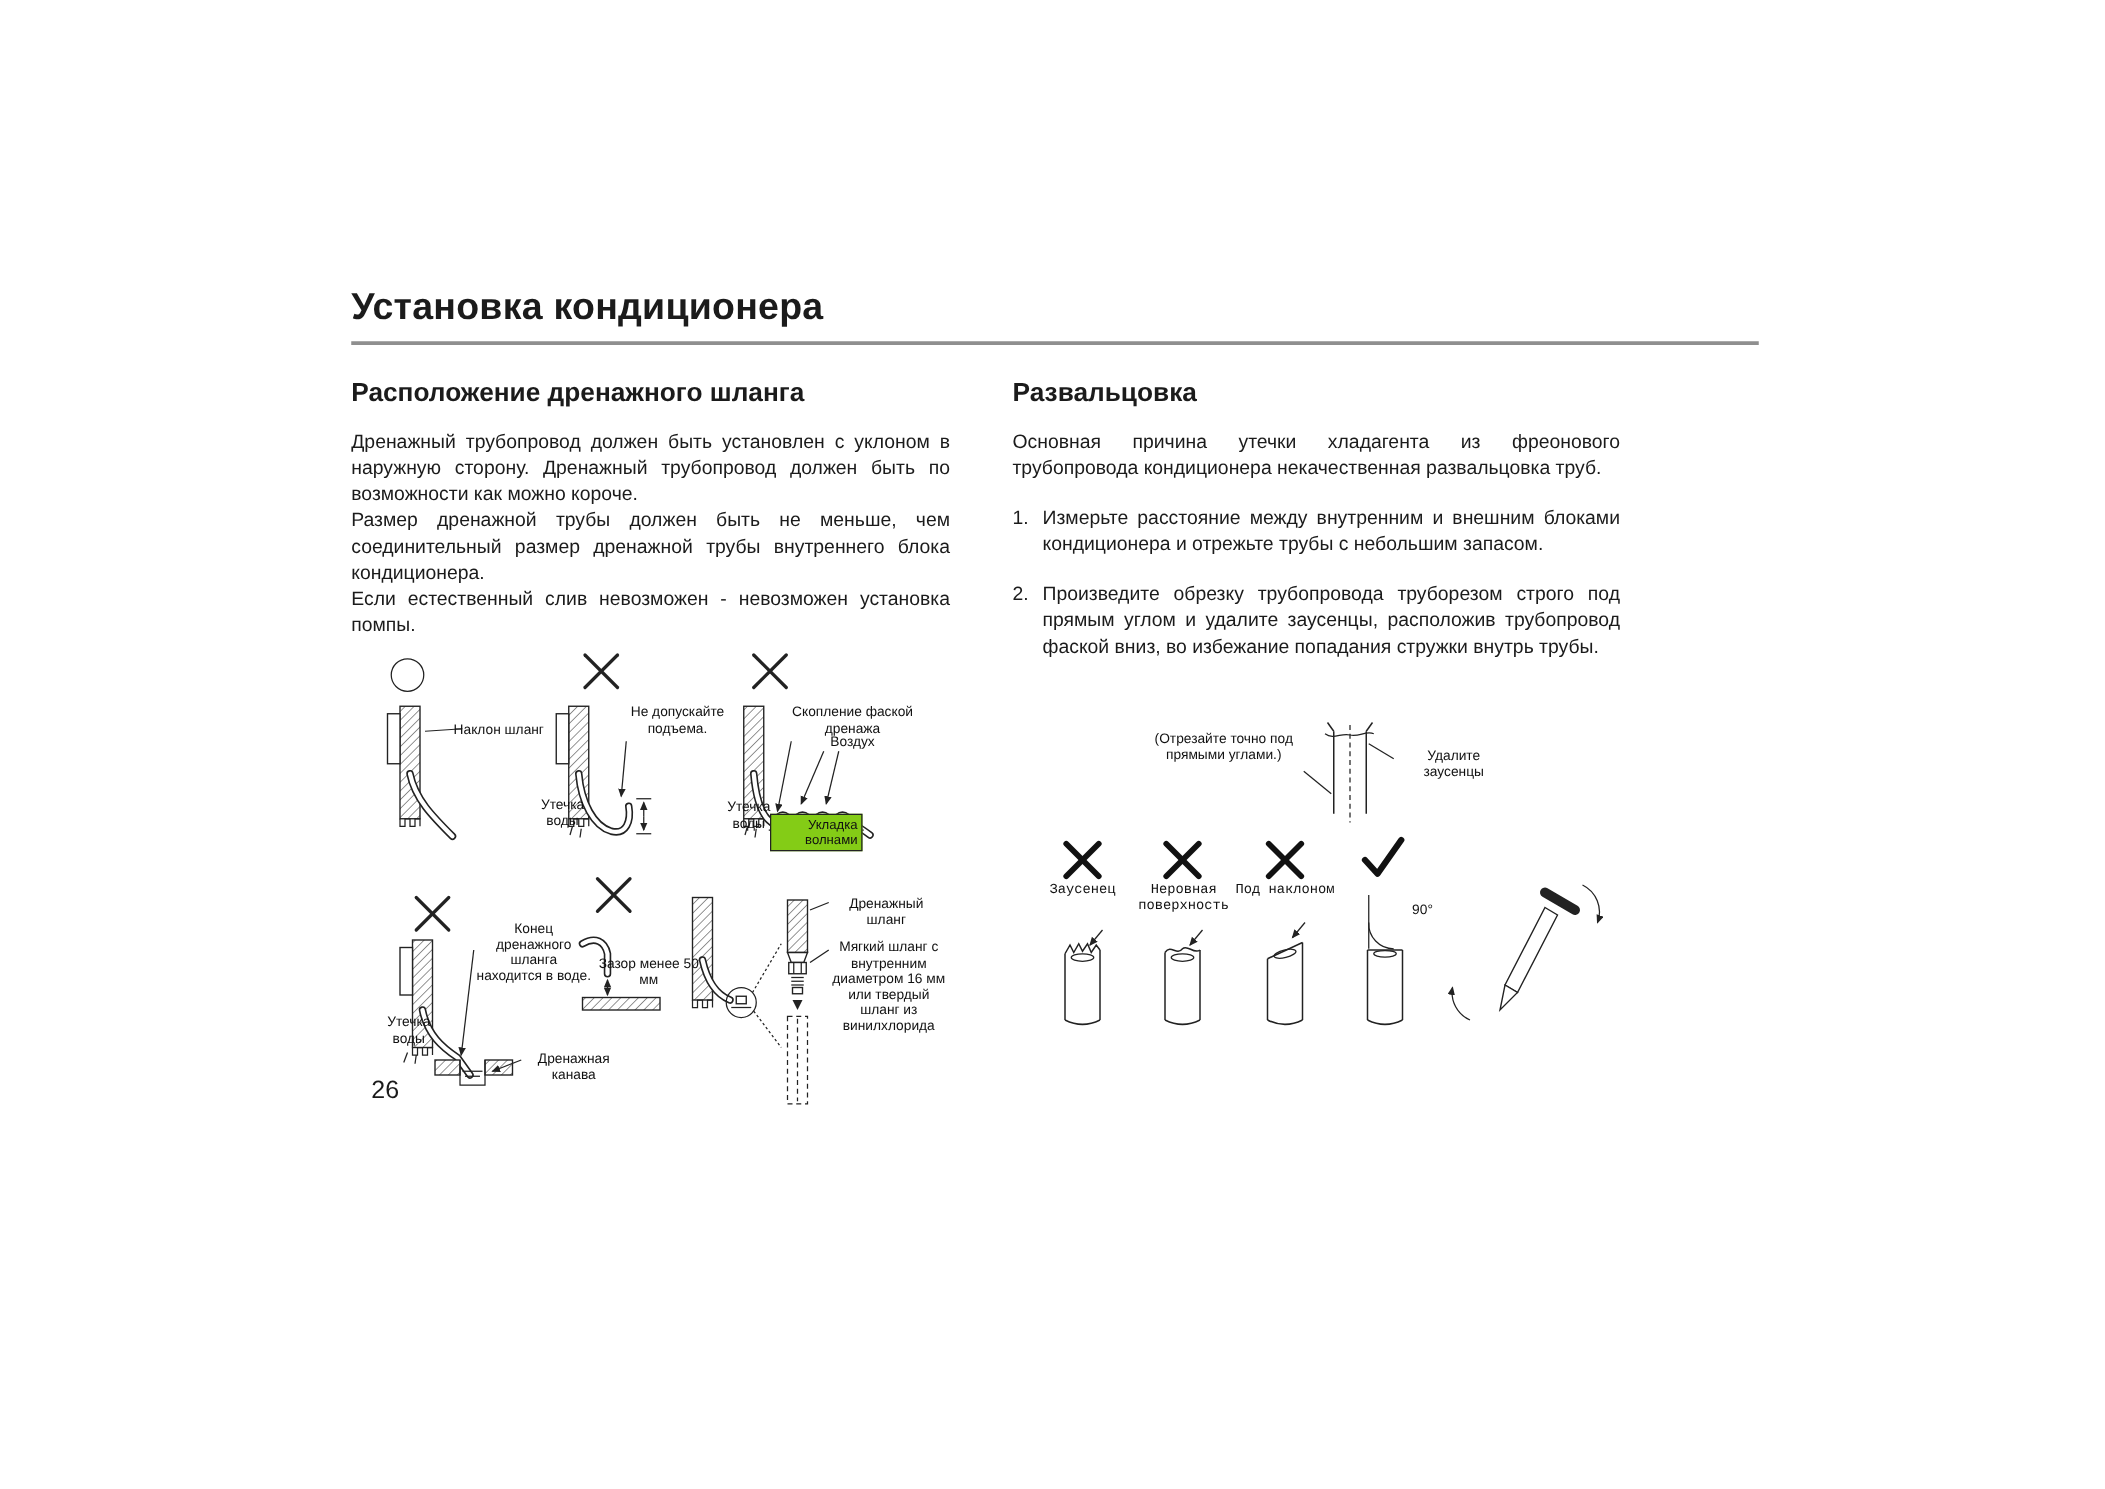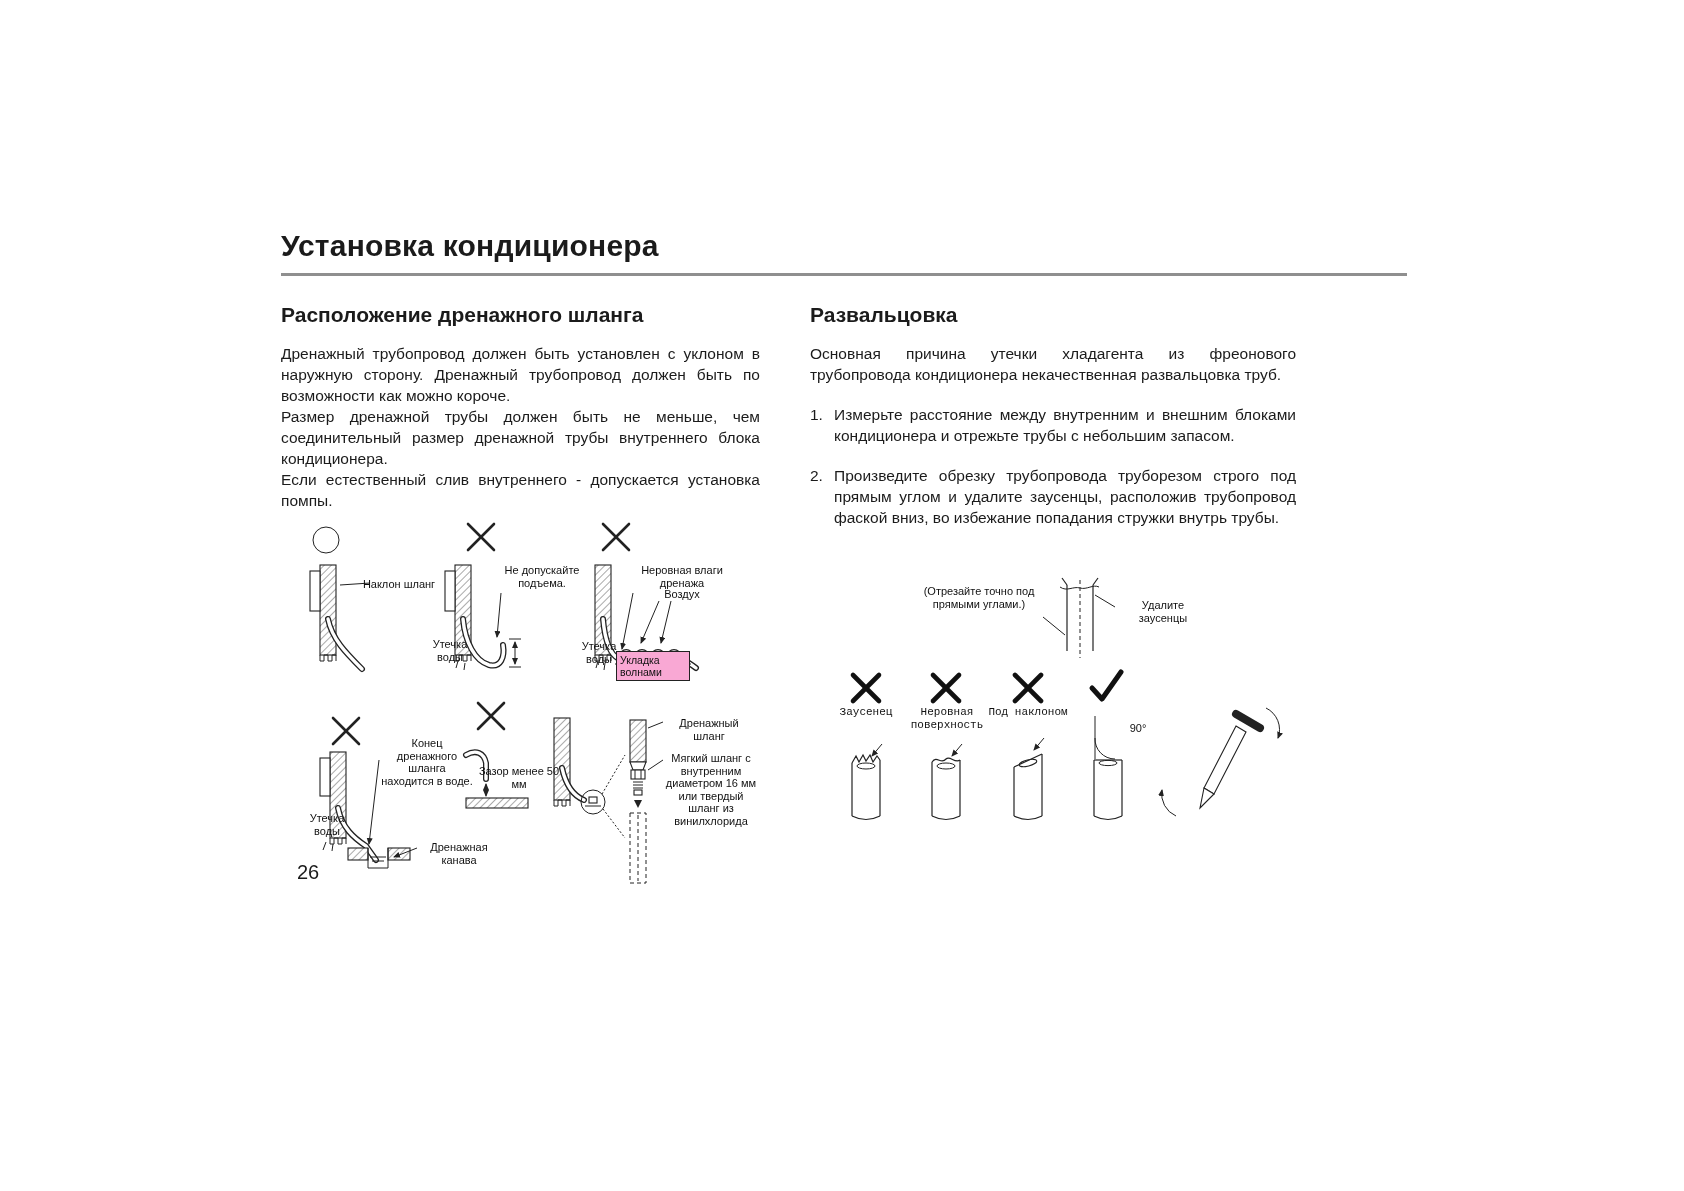--- a/index.html
+++ b/index.html
@@ -15,21 +15,21 @@
   .left-col  { position:absolute; left:281px; top:303px; width:479px; }
   .right-col { position:absolute; left:810px; top:303px; width:486px; }
   .gap { margin-top:21px; }
   .li { display:flex; font-size:15.5px; line-height:21px; margin-top:19px; }
   .li .num { width:24px; flex:none; }
   .li .txt { flex:1; text-align:justify; }
   .diag { position:absolute; }
   .dsvg { position:absolute; overflow:visible; display:block; }
   .lab { position:absolute; font-size:11px; line-height:12.5px; color:#111;text-align:center; }
   .lab.c { text-align:center;font-family:Liberation Mono, monospace; }
-  .box { border:1px solid #222; padding:2px 3px; text-align:left; font-size:10.5px; line-height:12px; background:#f9a8d4; }
+  .box { border:1px solid #222; padding:2px 3px; text-align:right; font-size:10.5px; line-height:12px; background:#84cc16; }
   .pageno { position:absolute; left:297px; top:861px; font-size:20px; }
   svg { overflow:visible; }
   .ln   { stroke:#222; stroke-width:1.2; fill:none; }
   .thin { stroke:#222; stroke-width:1;   fill:none; }
   .dash { stroke:#222; stroke-width:1;   fill:none; stroke-dasharray:4 3; }
   .tube-o { stroke:#222; stroke-width:6;   fill:none; stroke-linecap:round; }
   .tube-i { stroke:#fff; stroke-width:3.4; fill:none; stroke-linecap:round; }
   .xmark { stroke:#222; stroke-width:2.6; stroke-linecap:round; }
   .xbold { stroke:#111; stroke-width:4.6; stroke-linecap:round; }
   .chk   { stroke:#111; stroke-width:5; fill:none; stroke-linecap:round; stroke-linejoin:round; }
@@ -53,21 +53,21 @@
 
 <div class="page">
 
   <h1 class="title">Установка кондиционера</h1>
   <div class="rule"></div>
 
   <div class="col left-col">
     <h2>Расположение дренажного шланга</h2>
     <p>Дренажный трубопровод должен быть установлен с уклоном в наружную сторону. Дренажный трубопровод должен быть по возможности как можно короче.</p>
     <p class="gap">Размер дренажной трубы должен быть не меньше, чем соединительный размер дренажной трубы внутреннего блока кондиционера.</p>
-    <p>Если естественный слив внутреннего - допускается установка помпы.</p>
+    <p>Если естественный слив невозможен - невозможен установка помпы.</p>
   </div>
 
   <div class="col right-col">
     <h2>Развальцовка</h2>
     <p>Основная причина утечки хладагента из фреонового трубопровода кондиционера некачественная развальцовка труб.</p>
     <div class="li">
       <span class="num">1.</span>
       <div class="txt">Измерьте расстояние между внутренним и внешним блоками кондиционера и отрежьте трубы с небольшим запасом.</div>
     </div>
     <div class="li">
@@ -171,21 +171,21 @@
       <polygon points="81,90 89,90 85,98" fill="#222"></polygon>
       <rect x="77" y="103" width="16" height="70" class="dash"></rect>
       <line x1="85" y1="105" x2="85" y2="171" class="dash"></line>
       <line x1="95" y1="18" x2="110" y2="12" class="thin"></line>
       <line x1="95" y1="60" x2="110" y2="50" class="thin"></line>
     </svg>
 
     <div class="lab" style="left:78px;  top:63px;  width:80px;">Наклон шланг</div>
     <div class="lab" style="left:217px; top:49px;  width:88px;">Не допускайте подъема.</div>
     <div class="lab" style="left:143px; top:123px; width:52px;">Утечка воды</div>
-    <div class="lab" style="left:352px; top:49px;  width:98px;">Неровная влаги дренажа</div>
+    <div class="lab" style="left:352px; top:49px;  width:98px;">Скопление фаской дренажа</div>
     <div class="lab" style="left:375px; top:73px;  width:52px;">Воздух</div>
     <div class="lab" style="left:292px; top:125px; width:52px;">Утечка воды</div>
     <div class="lab box" style="left:335px; top:136px; width:74px;">Укладка волнами</div>
     <div class="lab" style="left:100px; top:222px; width:92px;">Конец дренажного шланга находится в воде.</div>
     <div class="lab" style="left:20px;  top:297px; width:52px;">Утечка воды</div>
     <div class="lab" style="left:137px; top:326px; width:82px;">Дренажная канава</div>
     <div class="lab" style="left:196px; top:250px; width:84px;">Зазор менее 50 мм</div>
     <div class="lab" style="left:384px; top:202px; width:88px;">Дренажный шланг</div>
     <div class="lab" style="left:384px; top:237px; width:92px;">Мягкий шланг с внутренним диаметром 16 мм или твердый шланг из винилхлорида</div>
   </div>

